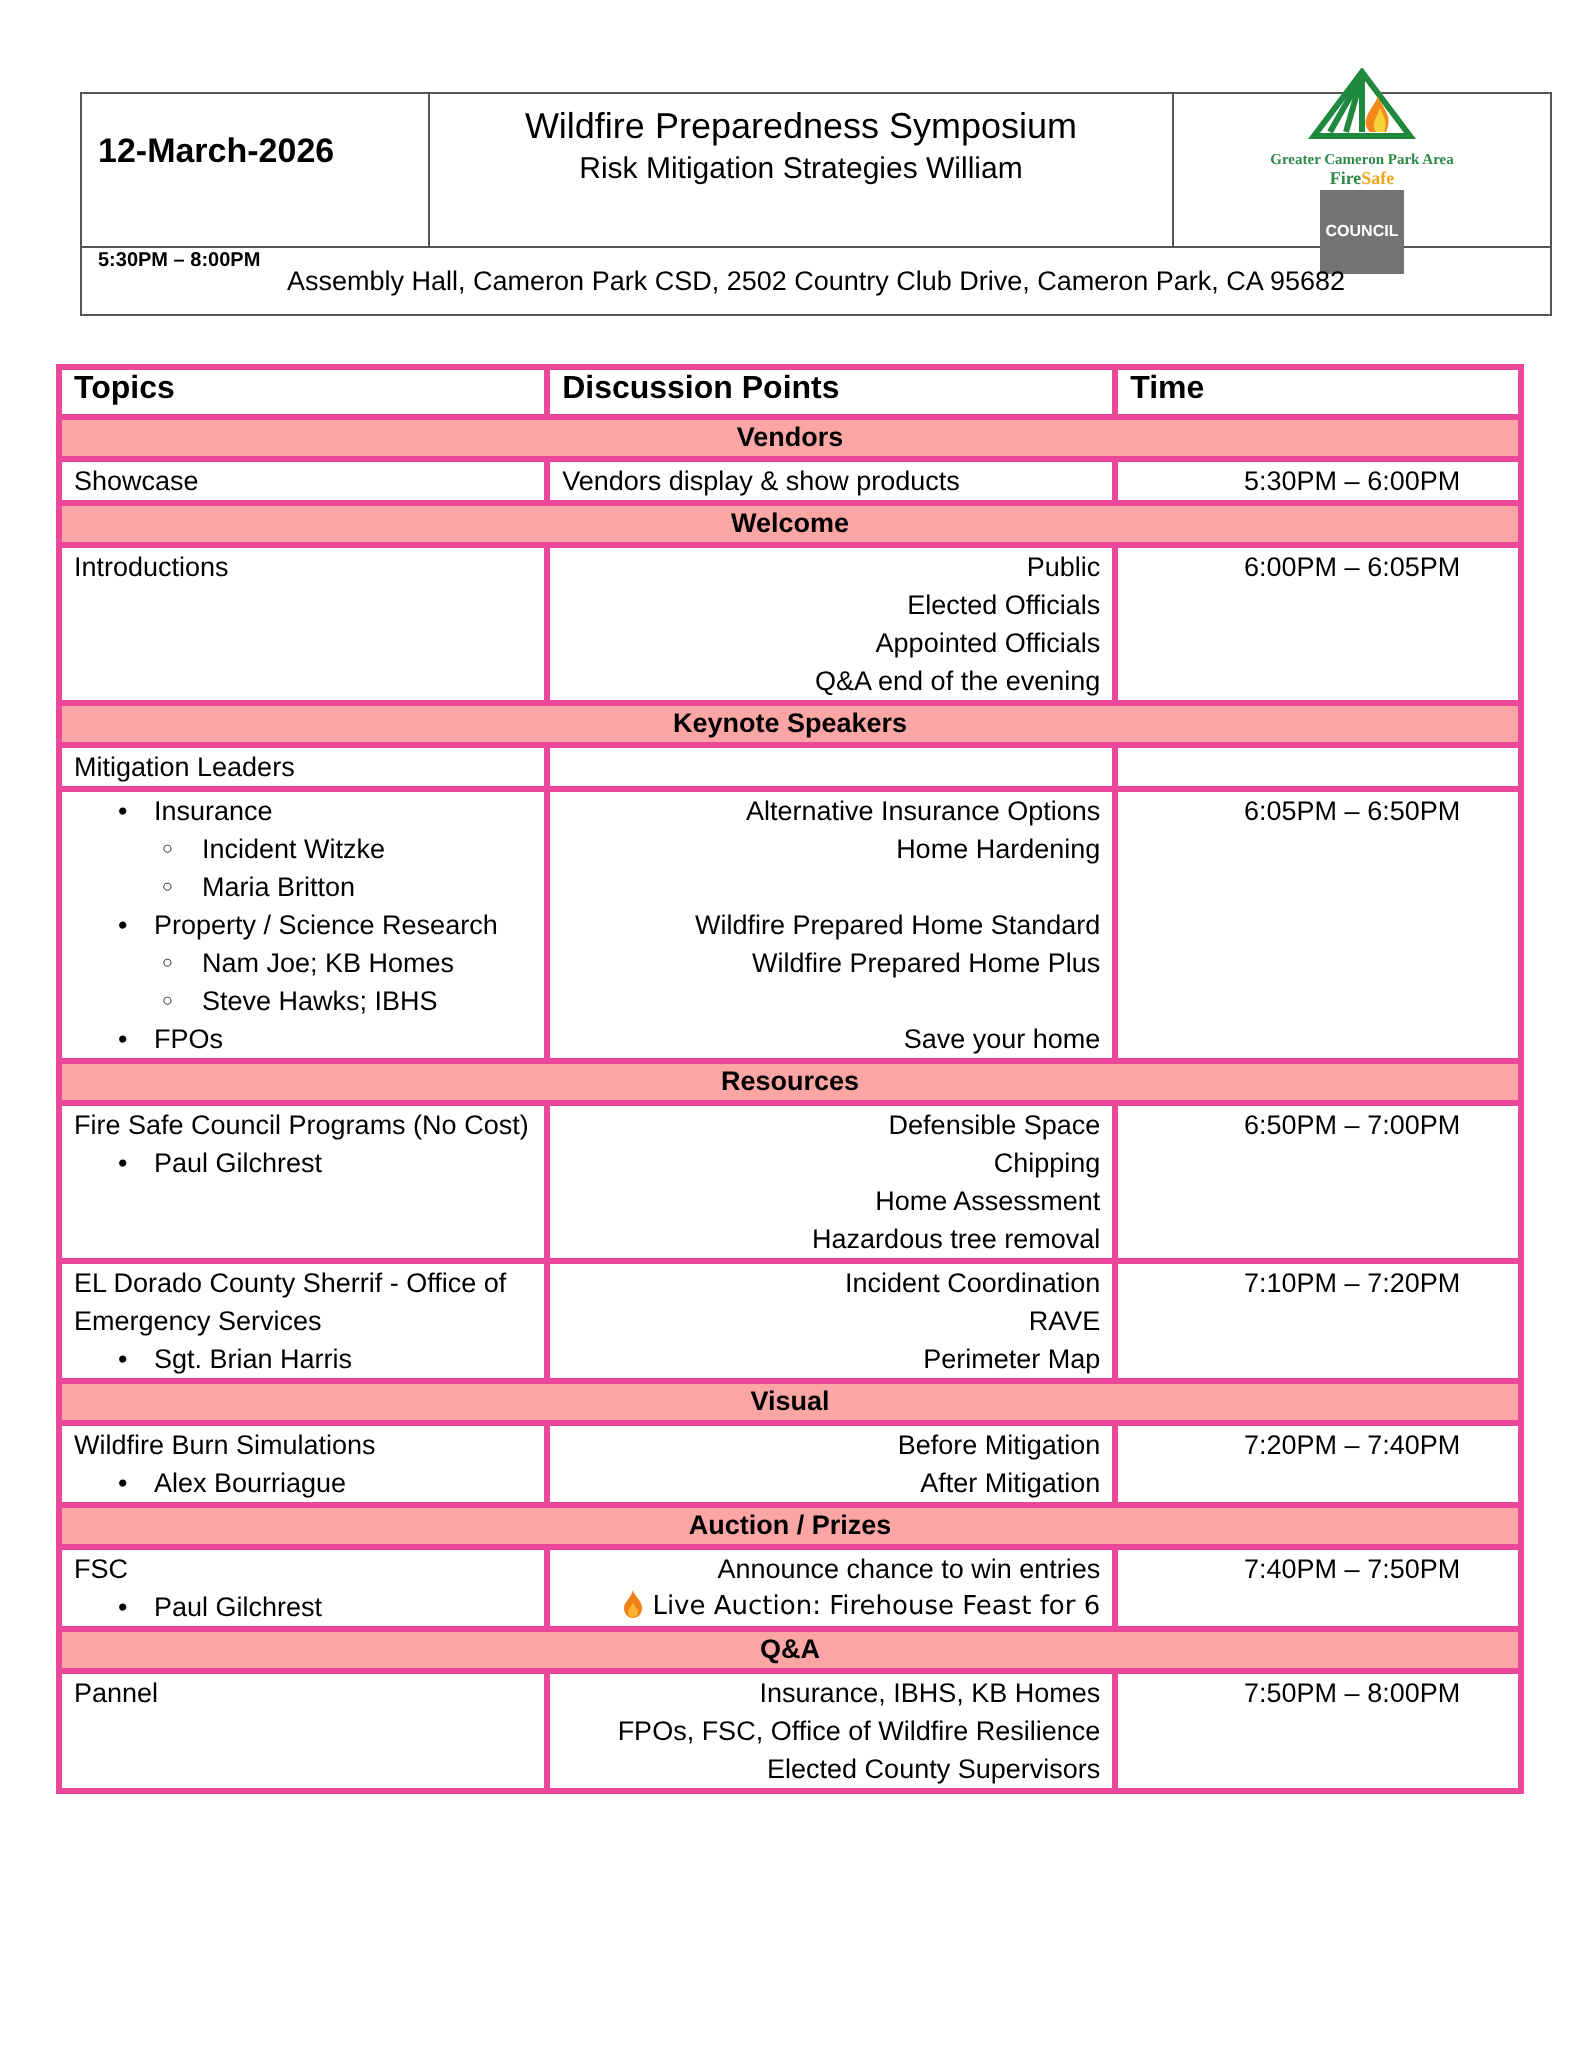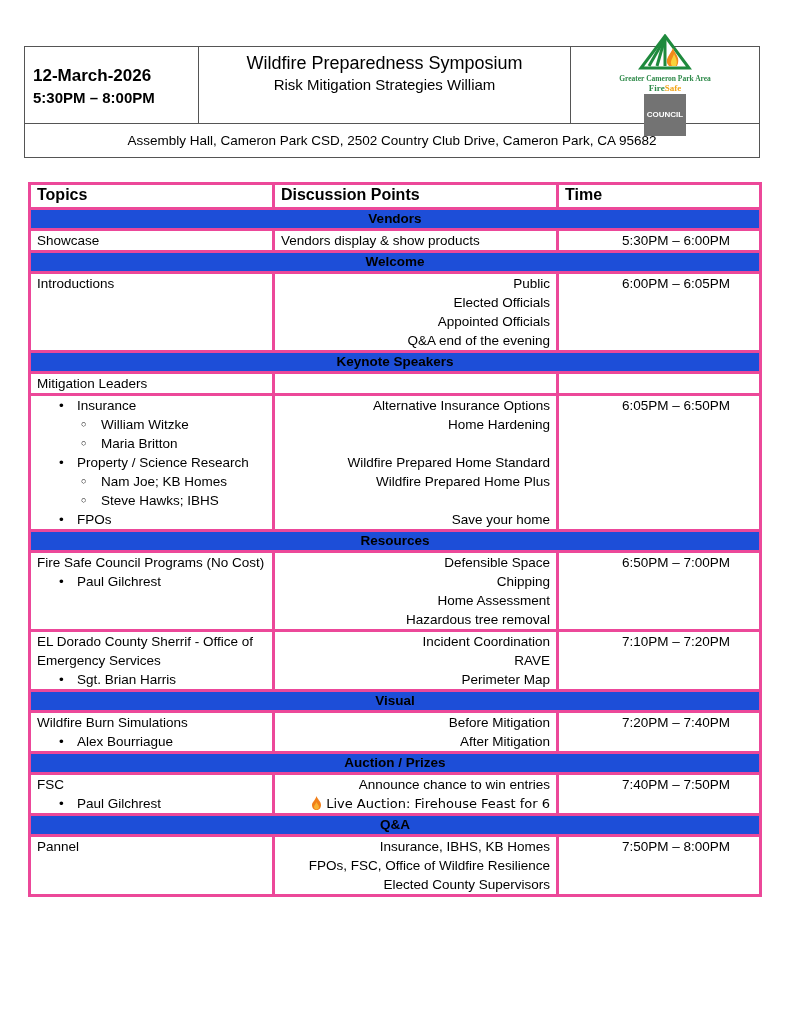--- a/index.html
+++ b/index.html
@@ -1,31 +1,31 @@
 <!DOCTYPE html>
 <html><head>
 <meta charset="utf-8">
 <style>
   html,body{margin:0;padding:0;background:#fff;}
   body{width:791px;height:1024px;position:relative;font-family:"Liberation Sans",sans-serif;color:#000;overflow:hidden;}
-  .hdr{position:absolute;left:24px;top:46px;width:734px;border:1px solid #555;border-collapse:collapse;}
+  .hdr{position:absolute;left:40px;top:46px;width:734px;border:1px solid #555;border-collapse:collapse;}
   .hdr-top{display:flex;height:76px;border-bottom:1px solid #555;}
   .hdr-date{width:174px;border-right:1px solid #555;padding:18px 0 0 8px;box-sizing:border-box;}
   .hdr-date .d{font-weight:bold;font-size:17px;line-height:22px;}
-  .hdr-date .t{font-weight:bold;font-size:15px;line-height:22px;}
+  .hdr-date .t{font-weight:bold;font-size:10px;line-height:22px;margin-top:33px;}
   .hdr-title{width:372px;border-right:1px solid #555;text-align:center;font-weight:normal;padding-top:5px;box-sizing:border-box;}
   .hdr-title .main{font-size:18px;line-height:22px;}
   .hdr-title .sub{font-size:15px;line-height:21px;}
   .hdr-logo{flex:1;display:flex;align-items:center;justify-content:center;}
   .hdr-addr{height:33px;text-align:center;font-size:13.5px;line-height:33px;}
   table.agenda{position:absolute;left:28px;top:182px;width:734px;border-collapse:collapse;font-size:13.5px;}
   table.agenda td,table.agenda th{border:3px solid #ec4899;vertical-align:top;padding:0 6px;line-height:19px;}
   table.agenda th{text-align:left;font-size:16px;font-weight:bold;height:22px;}
   .c1{width:238px;} .c2{width:283px;} .c3{width:196px;}
-  tr.sec td{background:#1d4ed8;text-align:center;font-weight:bold;line-height:18px;}
+  tr.sec td{background:#fca5a5;text-align:center;font-weight:bold;line-height:18px;}
   .time{text-align:center;padding-left:40px!important;}
   ul.b{margin:0;padding-left:40px;list-style:none;}
   ul.b>li{position:relative;}
   ul.b>li:before{content:"•";position:absolute;left:-18px;}
   ul.o{margin:0;padding-left:24px;list-style:none;}
   ul.o>li{position:relative;}
   ul.o>li:before{content:"○";position:absolute;left:-20px;font-size:9px;}
   .line{display:block;min-height:19px;text-align:right;}
   .auction{font-family:"DejaVu Sans",sans-serif;font-size:13px;}
 </style>
@@ -100,21 +100,21 @@
   <tr>
     <td>Mitigation Leaders</td>
     <td></td>
     <td></td>
   </tr>
   <tr>
     <td>
       <ul class="b">
         <li><span>Insurance</span>
           <ul class="o">
-            <li>William Witzke</li>
+            <li>Incident Witzke</li>
             <li>Maria Britton</li>
           </ul>
         </li>
         <li><span>Property / Science Research</span>
           <ul class="o">
             <li>Nam Joe; KB Homes</li>
             <li>Steve Hawks; IBHS</li>
           </ul>
         </li>
         <li>FPOs</li>

